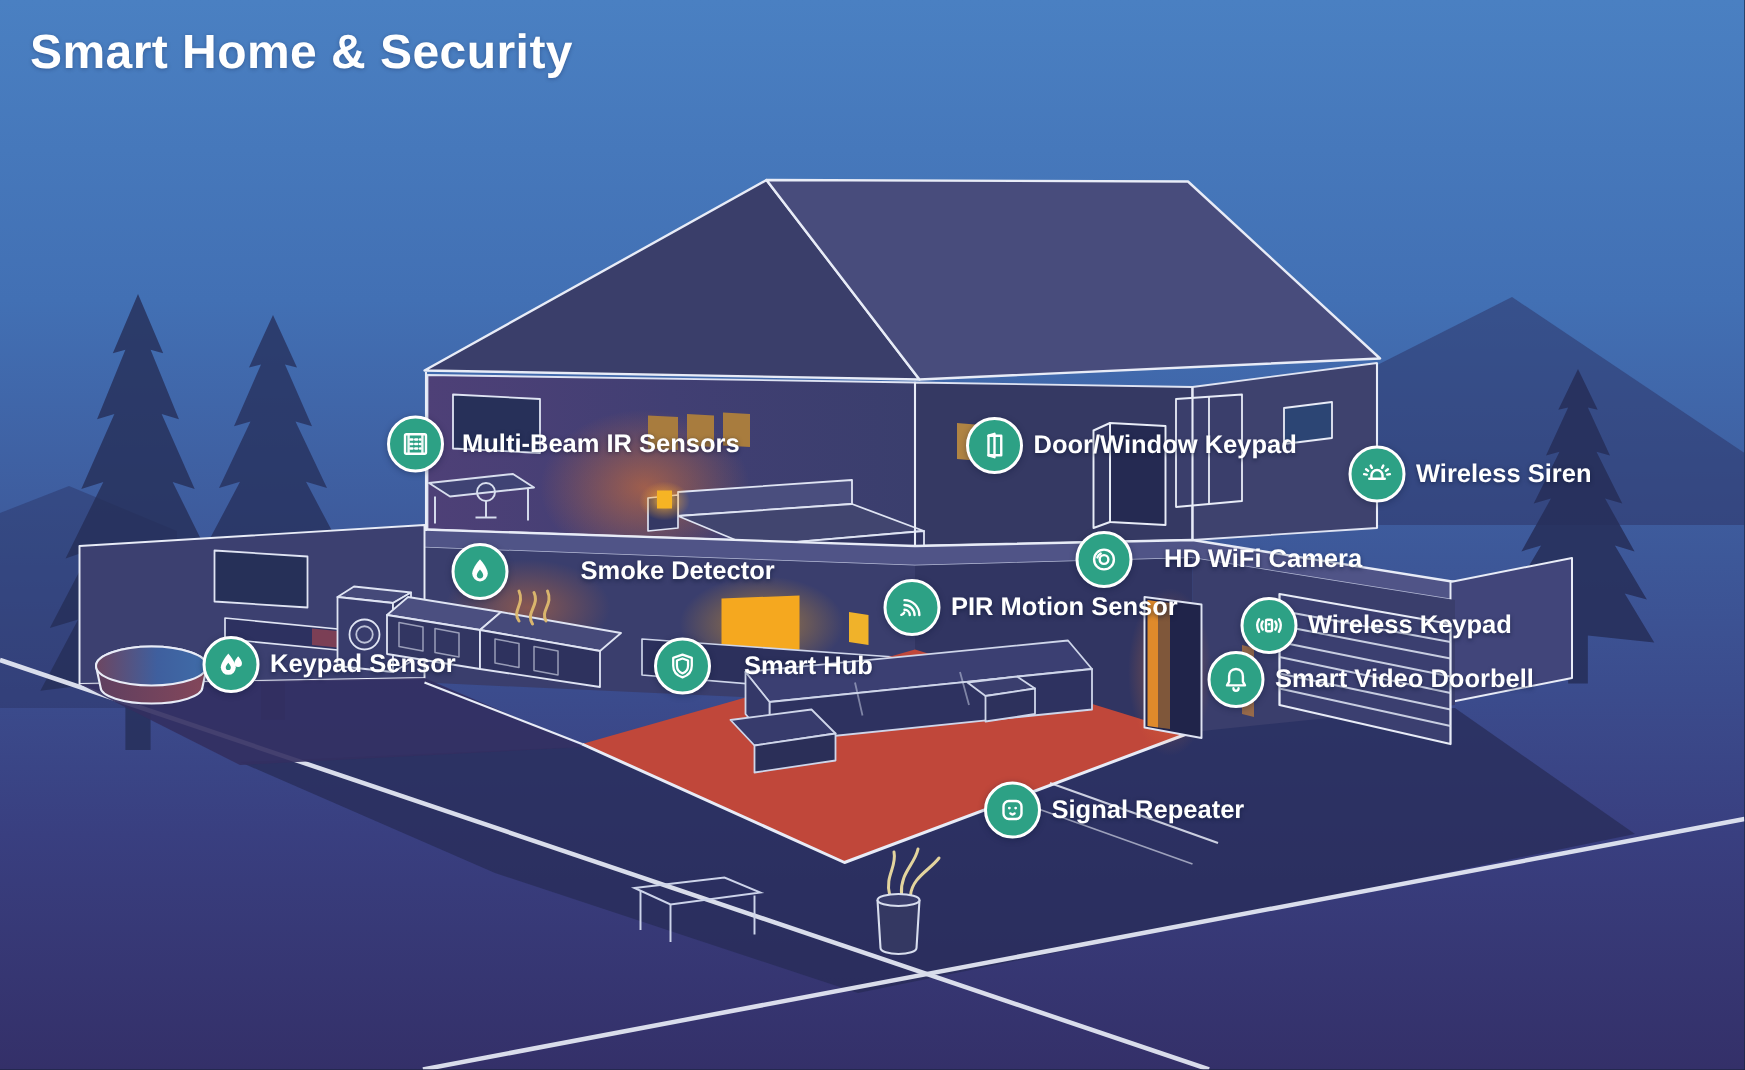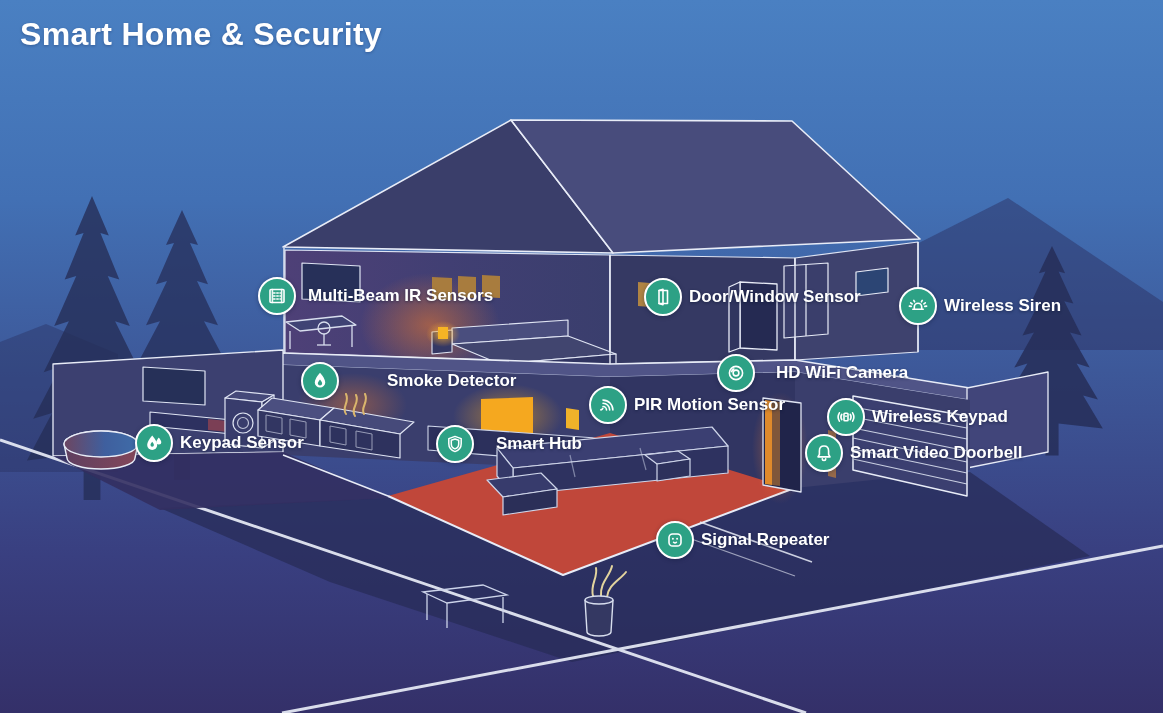--- a/index.html
+++ b/index.html
@@ -275,24 +275,24 @@
     <span class="lbl">Multi-Beam IR Sensors</span>
   </div>
 
   <div class="marker" style="left: 663px; top: 297px;">
     <span class="chip">
       <svg viewBox="0 0 24 24" fill="none" stroke="#fff" stroke-width="1.6" stroke-linecap="round" stroke-linejoin="round">
         <path d="M8 5.5 H16.5 V18.5 H8"></path>
         <path d="M8 5.5 L12 4.2 V19.8 L8 18.5 Z"></path>
       </svg>
     </span>
-    <span class="lbl">Door/Window Sensor</span>
-  </div>
-
-  <div class="marker" style="left: 918px; top: 306px;">
+    <span class="lbl">Door/Window Keypad</span>
+  </div>
+
+  <div class="marker" style="left: 918px; top: 316px;">
     <span class="chip">
       <svg viewBox="0 0 24 24" fill="none" stroke="#fff" stroke-width="1.6" stroke-linecap="round" stroke-linejoin="round">
         <path d="M8.3 15.2 v-2.2 a3.7 3.7 0 0 1 7.4 0 v2.2"></path>
         <path d="M6.8 15.2 h10.4"></path>
         <path d="M6.1 9.9 L4.7 8.8"></path>
           <path d="M5.2 12.4 L3.4 12.1"></path>
           <path d="M8.6 7.9 L7.8 6.4"></path>
         <path d="M17.9 9.9 L19.3 8.8"></path>
           <path d="M18.8 12.4 L20.6 12.1"></path>
           <path d="M15.4 7.9 L16.2 6.4"></path>

